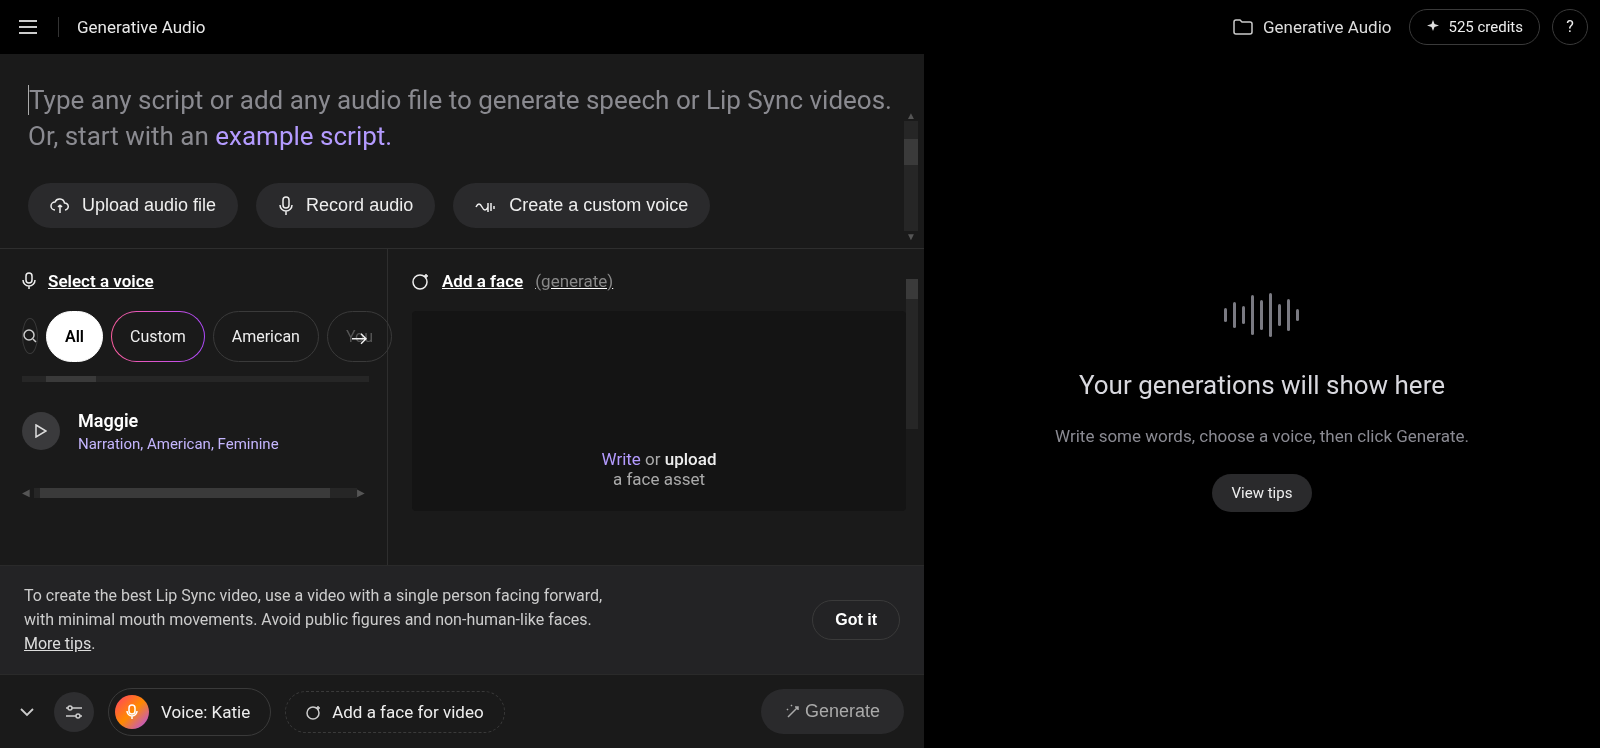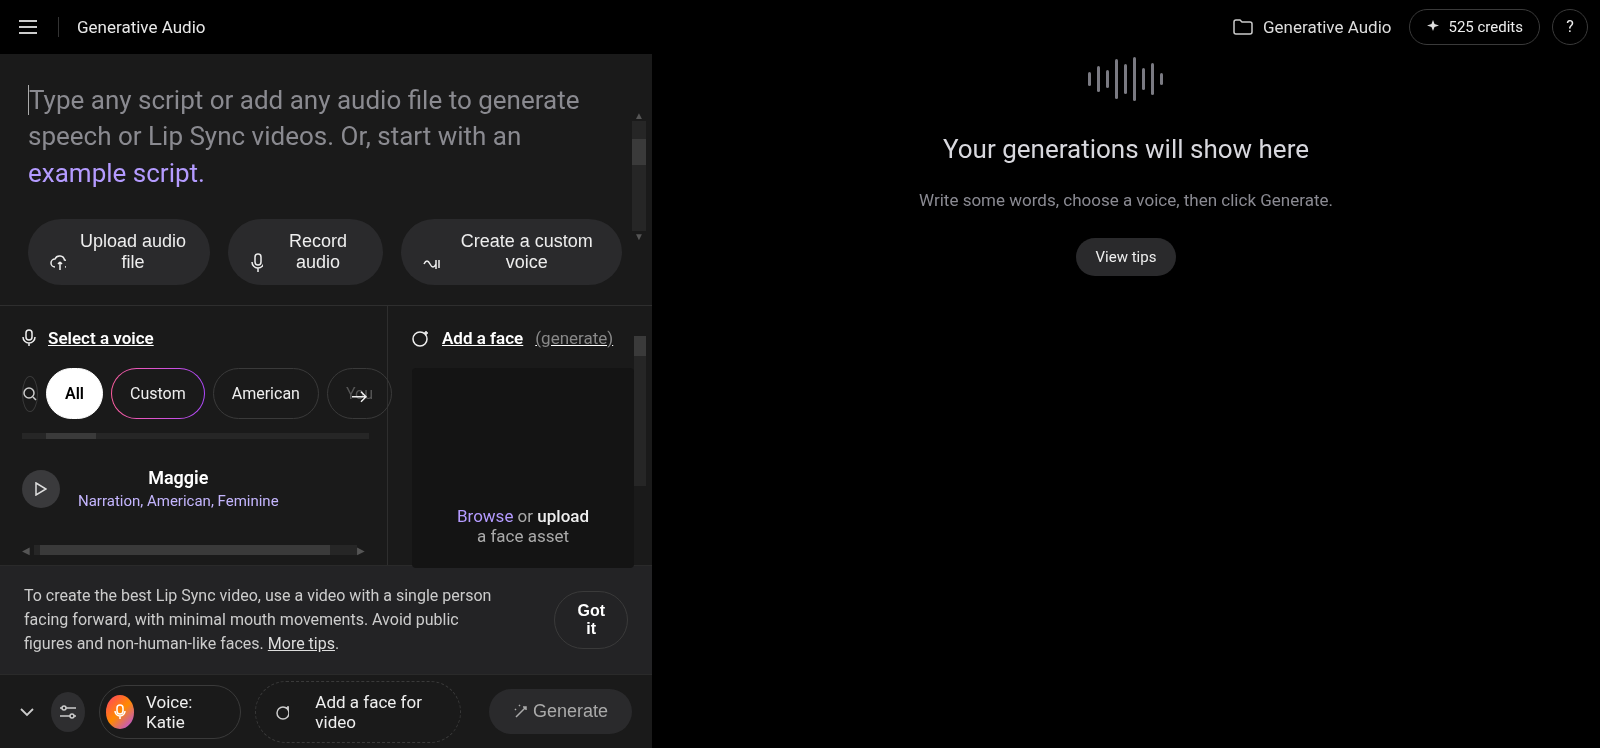--- a/index.html
+++ b/index.html
@@ -40,24 +40,24 @@
     padding: 8px 16px; font-size: 15px; color: #eee;
     cursor: pointer;
   }
   .help-btn {
     width: 36px; height: 36px; border: 1px solid #3a3a3a;
     border-radius: 50%; display: flex; align-items: center; justify-content: center;
     margin-left: 12px; cursor: pointer; color: #eee;
   }
   .main { display: flex; height: calc(748px - 54px); }
   .left {
-    width: 652px; background: #1a1a1a; display: flex; flex-direction: column;
+    width: 924px; background: #1a1a1a; display: flex; flex-direction: column;
     position: relative;
   }
-  .right { flex: 1; background: #000; display: flex; align-items: flex-start; justify-content: center; }
+  .right { flex: 1; background: #000; display: flex; align-items: center; justify-content: center; }
   .script-area {
     padding: 28px 30px 20px 28px;
   }
   .script-text {
     font-size: 26px; line-height: 1.4;
     color: #8a8a90;
   }
   .script-text .cursor { border-left: 1px solid #aaa; }
   .example-link { color: #b49bff; }
   .action-row {
@@ -112,21 +112,21 @@
   .hscroll { height: 6px; background: #262626; margin-top: 14px; position: relative; }
   .hscroll .thumb { position: absolute; left: 24px; width: 50px; height: 6px; background: #3a3a3a; }
   .voice-item {
     display: flex; align-items: center; gap: 18px; margin-top: 28px;
   }
   .play-circ {
     width: 38px; height: 38px; border-radius: 50%;
     background: #3a3a3c; display: flex; align-items: center; justify-content: center;
     cursor: pointer;
   }
-  .voice-name { font-size: 18px; font-weight: 600; color: #fff; text-align: center; }
+  .voice-name { font-size: 18px; font-weight: 600; color: #fff; }
   .voice-desc { font-size: 15px; color: #c4b5fd; margin-top: 4px; }
   .vscroll {
     position: absolute; right: 6px; top: 30px; width: 12px; height: 150px;
     background: #262626;
   }
   .vscroll .thumb { position: absolute; top: 0; width: 12px; height: 20px; background: #3a3a3a; }
   .vscroll2 {
     position: absolute; right: 6px; top: 56px; width: 14px; height: 150px;
   }
   .vscroll2 .up, .vscroll2 .down { color:#555; font-size:10px; text-align:center;}
@@ -168,21 +168,21 @@
     border:1px solid #3a3a3a; border-radius:999px;
     padding: 6px 20px 6px 6px; cursor:pointer;
   }
   .mic-ball {
     width: 34px; height:34px; border-radius:50%;
     background: linear-gradient(135deg,#ff3d6a,#ff8a00,#b049ff);
     display:flex; align-items:center; justify-content:center;
   }
   .voice-pill .label { font-size: 17px; color: #eee; }
   .addface-pill {
-    display:flex; align-items:center; gap:26px;
+    display:flex; align-items:center; gap:10px;
     border:1px dashed #3a3a3a; border-radius:999px;
     padding: 10px 20px; cursor:pointer; color:#eee; font-size:17px;
   }
   .bottom-spacer { flex:1; }
   .generate-btn {
     display:flex; align-items:center; gap:4px;
     background:#2a2a2c; border-radius:999px;
     padding: 12px 24px; color:#aaa; font-size:18px;
     cursor:pointer; border:none;
   }
@@ -323,21 +323,21 @@
         <div class="panel-header">
           <svg width="18" height="18">
               <circle cx="8" cy="10" r="7" fill="none" stroke="#eee" stroke-width="1.5"></circle>
               <path d="M14 2v4m-2-2h4" stroke="#eee" stroke-width="1.5"></path>
             </svg>
           <span>Add a face</span>
           <span class="optional">(generate)</span>
         </div>
         <div class="dropzone">
           <div class="line1">
-            <span class="browse">Browse</span><span> or </span><span class="upload">upload</span>
+            <span class="browse">Write</span><span> or </span><span class="upload">upload</span>
           </div>
           <div>a face asset</div>
         </div>
         <div class="vscroll">
             <div class="thumb"></div>
           </div>
       </div>
     </div>
 
     <div class="tip-bar">

